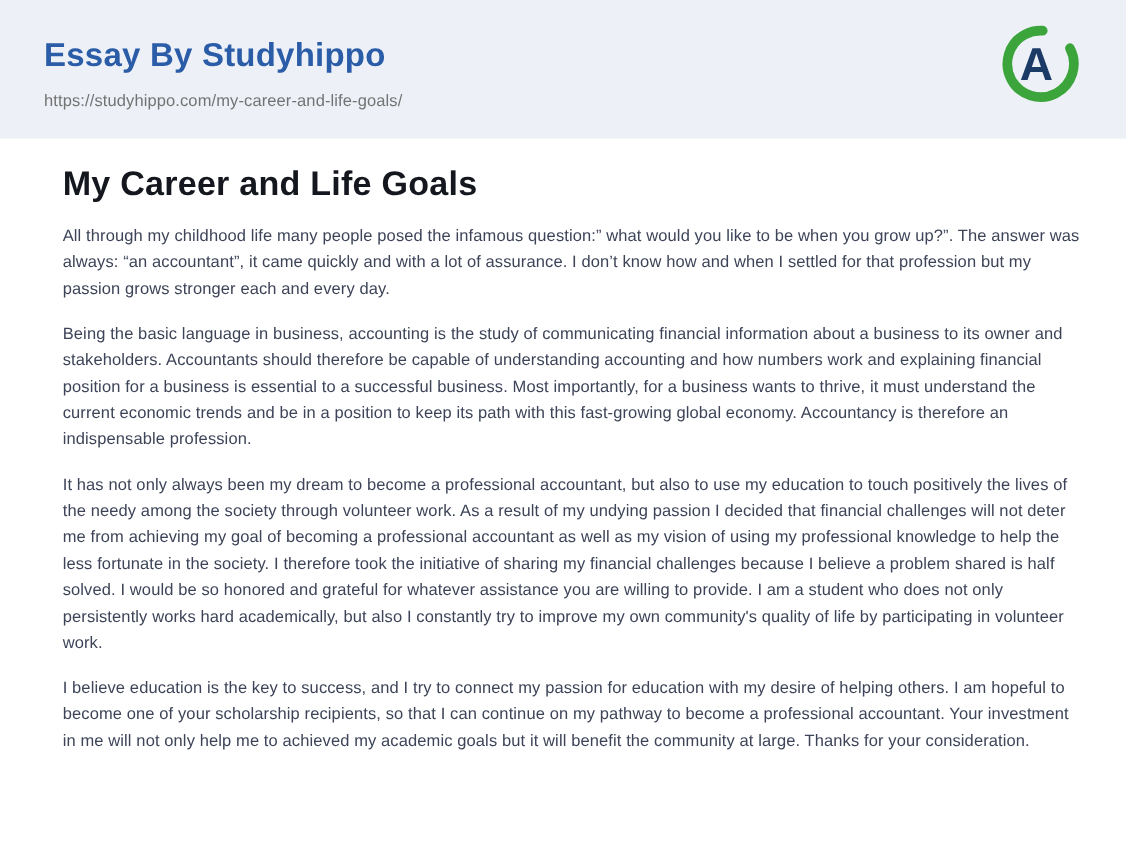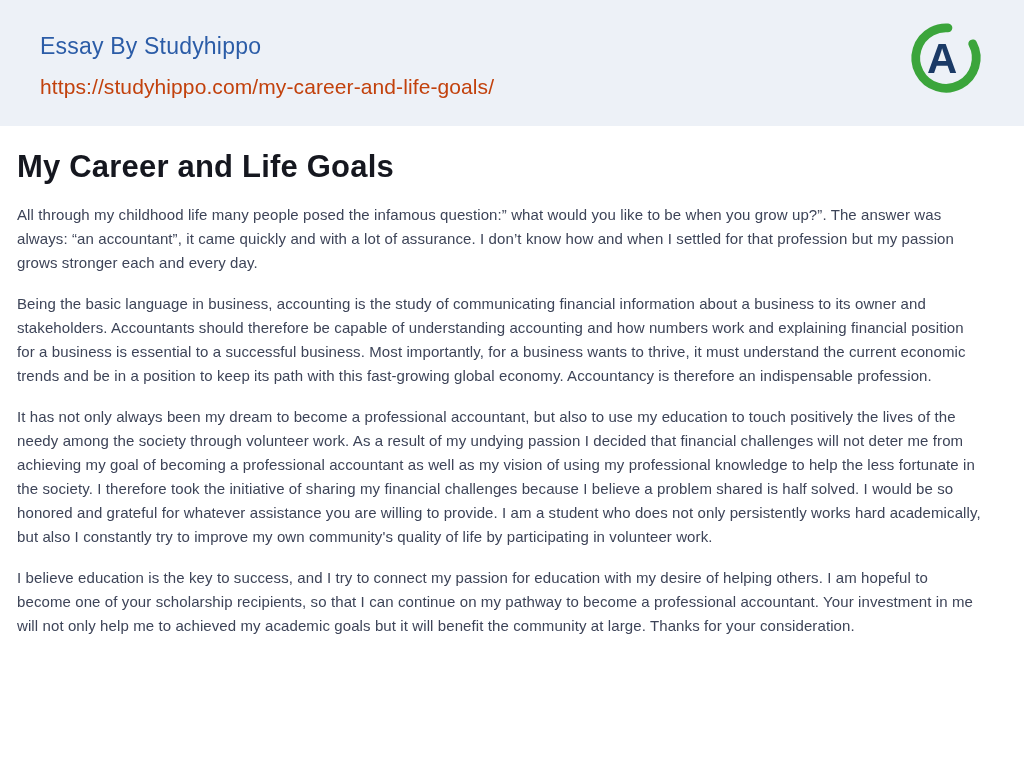--- a/index.html
+++ b/index.html
@@ -15,46 +15,47 @@
   
   .header {
     background: #edf1f7;
     width: 100%;
     height: 126px;
     padding: 34px 40px 0 40px;
     position: relative;
   }
   .site-title {
     color: #2b5ca7;
-    font-size: 23px;
-    font-weight: normal;
+    font-size: 30px;
+    font-weight: bold;
     letter-spacing: 0.2px;
     line-height: 1.1;
   }
   .page-url {
     display: inline-block;
     margin-top: 16px;
-    color: #c2410c;
-    font-size: 21px;
+    color: #737373;
+    font-size: 15px;
     text-decoration: none;
     letter-spacing: 0.1px;
     cursor: pointer;
   }
   .logo {
     position: absolute;
     top: 19px;
     right: 39px;
     width: 78px;
     height: 78px;
   }
   .logo svg { display: block; width: 100%; height: 100%; }
 
   
   .content {
     padding: 22px 40px 0 17px;
+    margin-left: 40px;
   }
   h1.article-title {
     margin: 0 0 18px 0;
     font-size: 31px;
     font-weight: bold;
     color: #15171f;
     letter-spacing: 0.2px;
     line-height: 1.2;
   }
   p.article-paragraph {

